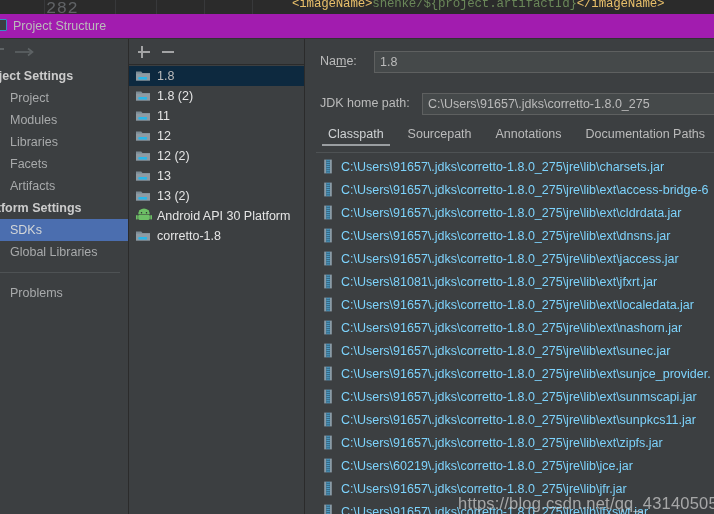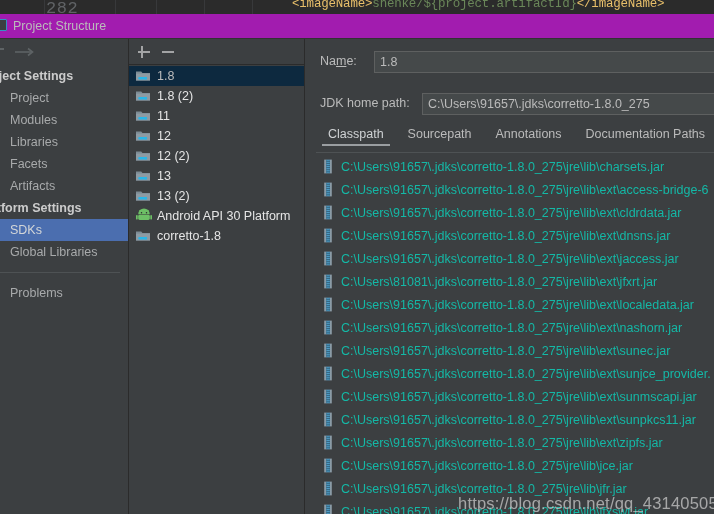--- a/index.html
+++ b/index.html
@@ -159,21 +159,21 @@
     position: absolute; left: 0; right: 0; top: 113px; height: 1px;
     background: #4E5254;
   }
 
   #cp-list {
     position: absolute; left: 0; top: 116px; right: 0; bottom: 0;
     overflow: hidden;
   }
   .cp-row {
     height: 23px; display: flex; align-items: center;
-    padding-left: 6px; font-size: 12.5px; color: #14b8a6; white-space: nowrap; text-align: center;
+    padding-left: 6px; font-size: 12.5px; color: #7dd3fc; white-space: nowrap; text-align: center;
   }
   .cp-row .jar-ic {
     width: 14px; height: 15px; margin-right: 5px; flex: 0 0 14px;
     position: relative;
   }
   .cp-row .jar-ic svg { display: block; }
 
   
   #watermark {
     position: absolute; left: 458px; top: 480px;
@@ -588,21 +588,21 @@
                 <rect x="4.2" y="0.6" width="3.8" height="13.8" fill="#2E5E78"></rect>
                 <rect x="4.4" y="1.2" width="3.4" height="1.1" fill="#4E9BC4"></rect>
                 <rect x="4.4" y="3.0999999999999996" width="3.4" height="1.1" fill="#4E9BC4"></rect>
                 <rect x="4.4" y="5" width="3.4" height="1.1" fill="#4E9BC4"></rect>
                 <rect x="4.4" y="6.8999999999999995" width="3.4" height="1.1" fill="#4E9BC4"></rect>
                 <rect x="4.4" y="8.799999999999999" width="3.4" height="1.1" fill="#4E9BC4"></rect>
                 <rect x="4.4" y="10.7" width="3.4" height="1.1" fill="#4E9BC4"></rect>
                 <rect x="4.4" y="12.599999999999998" width="3.4" height="1.1" fill="#4E9BC4"></rect>
               </svg>
             </span>
-            <span>C:\Users\91657\.jdks\corretto-1.8.0_275\jre\lib\jce.jar</span>
+            <span>C:\Users\60219\.jdks\corretto-1.8.0_275\jre\lib\jce.jar</span>
           </div>
           <div class="cp-row">
             <span class="jar-ic">
               <svg width="14" height="15" viewBox="0 0 14 15">
                 <rect x="2.2" y="0.6" width="7.6" height="13.8" fill="#8A9BA6"></rect>
                 <rect x="4.2" y="0.6" width="3.8" height="13.8" fill="#2E5E78"></rect>
                 <rect x="4.4" y="1.2" width="3.4" height="1.1" fill="#4E9BC4"></rect>
                 <rect x="4.4" y="3.0999999999999996" width="3.4" height="1.1" fill="#4E9BC4"></rect>
                 <rect x="4.4" y="5" width="3.4" height="1.1" fill="#4E9BC4"></rect>
                 <rect x="4.4" y="6.8999999999999995" width="3.4" height="1.1" fill="#4E9BC4"></rect>

